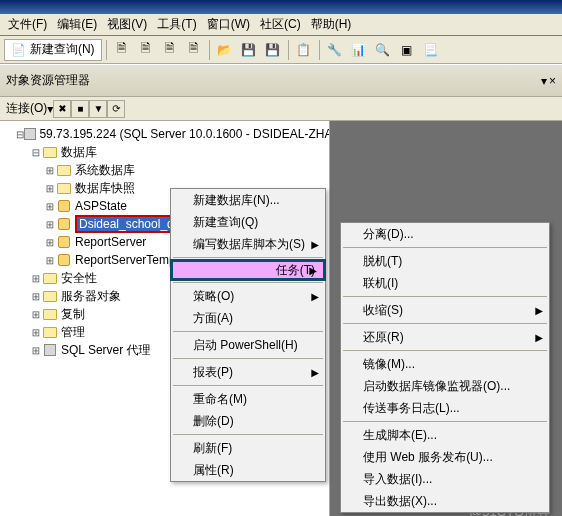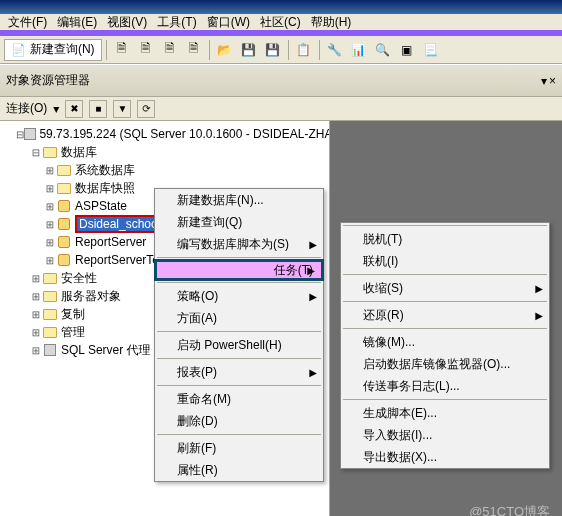--- a/index.html
+++ b/index.html
@@ -1,40 +1,40 @@
 <!DOCTYPE html>
 <html><head>
 <meta charset="utf-8">
 <style>
 * { box-sizing: border-box; margin: 0; padding: 0; font-family: "Microsoft YaHei", SimSun, sans-serif; }
 body { width: 562px; height: 516px; background: #ece9d8; overflow: hidden; position: relative; }
 .titlebar { height: 14px; background: linear-gradient(#0a246a,#3a6ea5); }
-.menubar { height: 22px; background: #ece9d8; border-bottom: 6px solid #8b5cf6; display: flex; align-items: center; padding: 0 4px; font-size: 12px; gap: 2px; }
+.menubar { height: 22px; background: #ece9d8; border-bottom: 1px solid #8b5cf6; display: flex; align-items: center; padding: 0 4px; font-size: 12px; gap: 2px; }
 .menubar span { padding: 2px 4px; }
 .toolbar { height: 28px; background: #ece9d8; border-bottom: 1px solid #aca899; display: flex; align-items: center; padding: 0 4px; gap: 2px; }
 .tbbtn { width: 22px; height: 22px; display: flex; align-items: center; justify-content: center; font-size: 12px; border: 1px solid transparent; }
 .tbbtn.nq { width: auto; padding: 0 6px; border: 1px solid #aca899; background: #fff; gap: 4px; }
 .tbsep { width: 1px; height: 20px; background: #aca899; margin: 0 2px; }
 .pane-header { height: 33px; background: linear-gradient(#e4e2d5,#d6d2bf); border-top: 1px solid #fff; border-bottom: 1px solid #aca899; display: flex; align-items: center; padding: 0 6px; font-size: 12px; justify-content: space-between; }
 .pane-header .acts { display: flex; gap: 2px; }
-.conn-bar { height: 24px; background: #ece9d8; border-bottom: 1px solid #aca899; display: flex; align-items: center; padding: 0 6px; font-size: 12px; gap: 6px; }
+.conn-bar { height: 24px; background: #ece9d8; border-bottom: 1px solid #aca899; display: flex; align-items: center; padding: 0 6px; font-size: 12px; }
 .conn-bar .ib { width: 18px; height: 18px; border: 1px solid #aca899; display: flex; align-items: center; justify-content: center; font-size: 10px; }
 .layout { display: flex; height: calc(516px - 14px - 22px - 28px - 22px - 24px); }
 .tree { width: 330px; background: #fff; border-right: 1px solid #aca899; font-size: 12px; padding: 4px 2px; overflow: hidden; position: relative; }
 .content { flex: 1; background: #6f6f6f; position:relative; }
 .node { display: flex; align-items: center; height: 18px; white-space: nowrap; }
 .tw { width: 12px; text-align: center; color: #555; font-size: 10px; }
 .ic { width: 16px; height: 14px; margin-right: 3px; display: inline-flex; align-items:center; justify-content:center; }
 .folder { background: #fceea7; border: 1px solid #caa43d; border-radius: 1px; width: 14px; height: 11px; }
 .db { width: 12px; height: 12px; border-radius: 2px; background: #f8d775; border: 1px solid #c09030; }
 .server { width: 12px; height: 12px; background: #d8d8d8; border: 1px solid #888; }
 .sel { border: 2px solid #c00; padding: 0 2px; background: #316ac5; color: #fff; }
 .ind1 { padding-left: 14px; } .ind2 { padding-left: 28px; } .ind3 { padding-left: 42px; }
 .ctx { position: absolute; background: #f1f1f1; border: 1px solid #888; box-shadow: 2px 2px 4px rgba(0,0,0,0.3); font-size: 12px; z-index: 10; }
-.ctx1 { left: 154px; top: 188px; width: 170px; }
+.ctx1 { left: 170px; top: 188px; width: 156px; }
 .ctx2 { left: 340px; top: 222px; width: 210px; }
 .mi { display: flex; align-items: center; height: 22px; padding: 0 8px 0 22px; position: relative; }
 .mi.hlred { border: 3px solid #0c4a6e; margin: -1px; background:#f0abfc;justify-content:flex-end; }
 .mi .arr { position: absolute; right: 6px; font-size: 10px; }
 .msep { height: 1px; background: #aca899; margin: 2px 2px; }
 .watermark { position: absolute; right: 12px; bottom: 6px; color: #bbb; font-size: 13px; }
 </style>
 </head>
 <body>
 
@@ -233,20 +233,23 @@
   <div class="msep"></div>
   <div class="mi">
       <span>刷新(F)</span>
     </div>
   <div class="mi">
       <span>属性(R)</span>
     </div>
 </div>
 
 <div class="ctx ctx2">
+  <div class="mi">
+      <span>分离(D)...</span>
+    </div>
   <div class="msep"></div>
   <div class="mi">
       <span>脱机(T)</span>
     </div>
   <div class="mi">
       <span>联机(I)</span>
     </div>
   <div class="msep"></div>
   <div class="mi">
       <span>收缩(S)</span>
@@ -265,19 +268,22 @@
       <span>启动数据库镜像监视器(O)...</span>
     </div>
   <div class="mi">
       <span>传送事务日志(L)...</span>
     </div>
   <div class="msep"></div>
   <div class="mi">
       <span>生成脚本(E)...</span>
     </div>
   <div class="mi">
+      <span>使用 Web 服务发布(U)...</span>
+    </div>
+  <div class="mi">
       <span>导入数据(I)...</span>
     </div>
   <div class="mi">
       <span>导出数据(X)...</span>
     </div>
 
 </div>
 
 </body></html>

